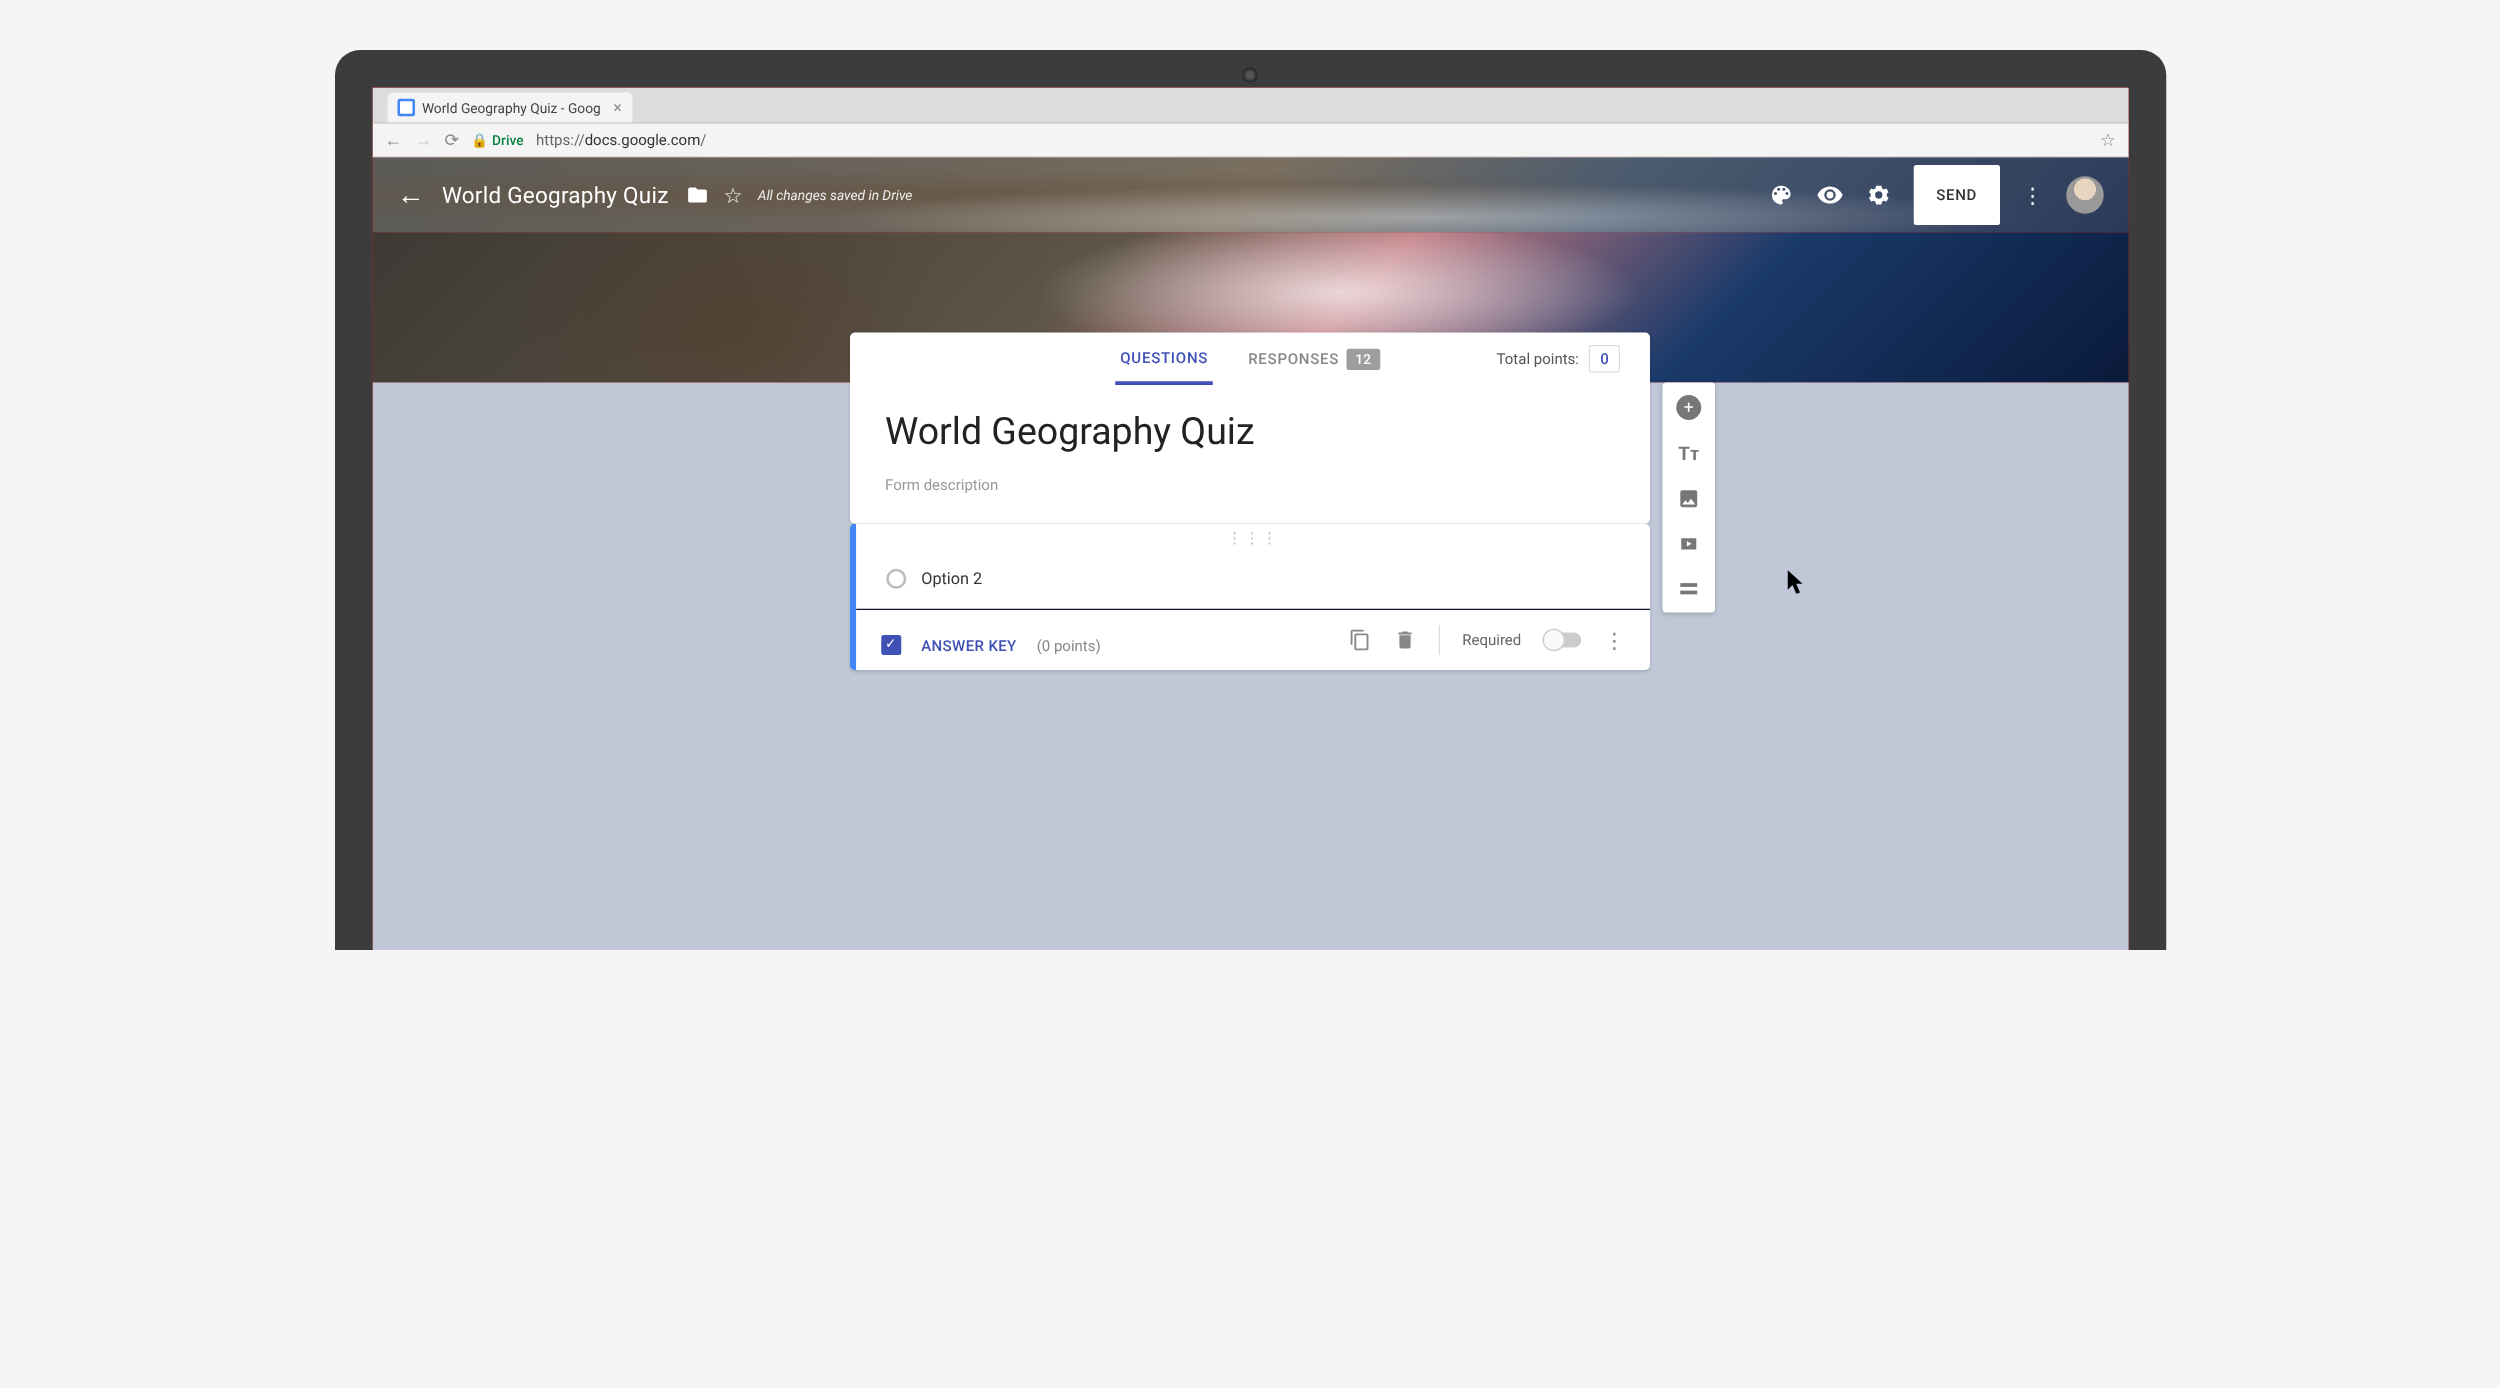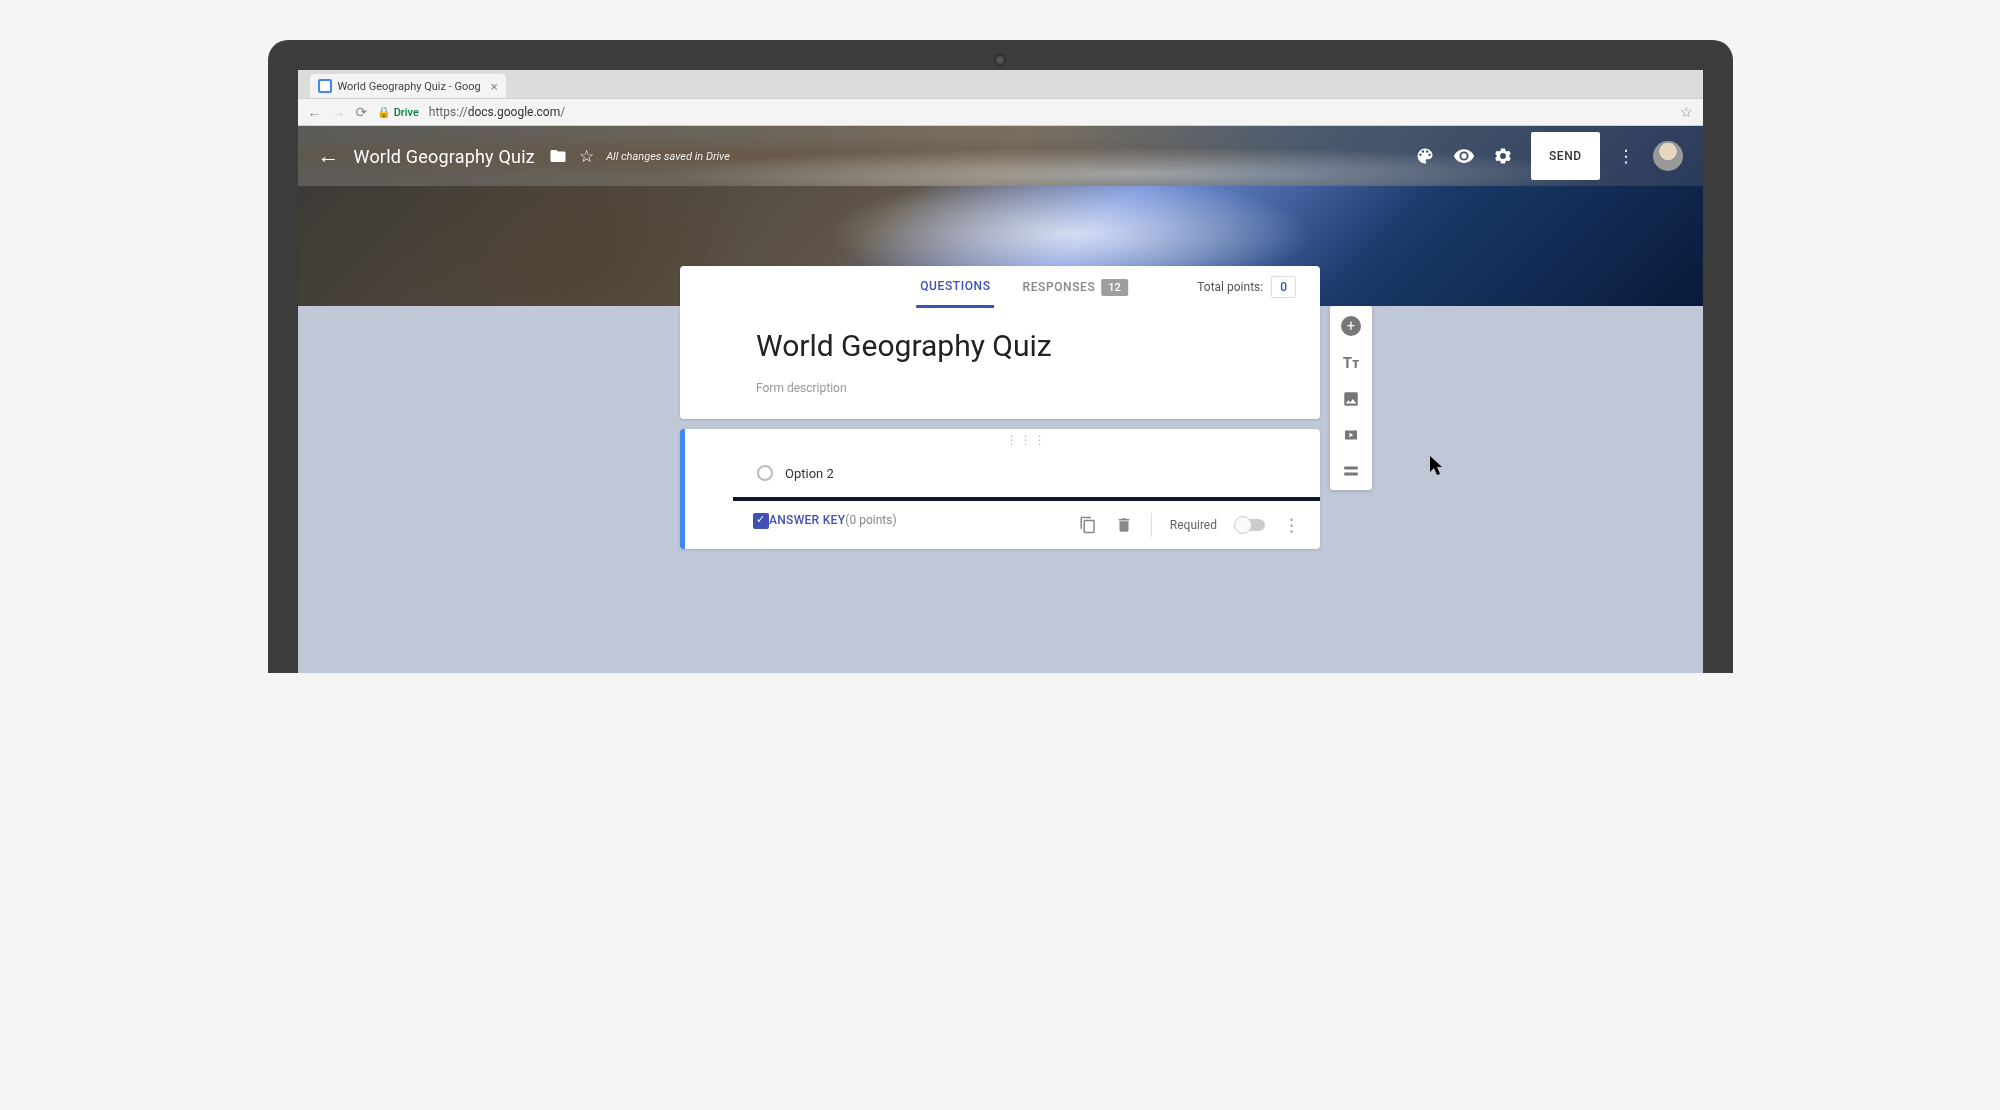--- a/index.html
+++ b/index.html
@@ -12,22 +12,22 @@
   padding: 30px 30px 0 30px;
   position: relative;
 }
 .webcam {
   position: absolute;
   top: 14px; left: 50%; transform: translateX(-50%);
   width: 12px; height: 12px; border-radius: 50%;
   background: radial-gradient(circle, #555 30%, #222 70%);
 }
 .screen {
-  background: #1d4ed8;
-  height: 603px;
+  background: #b91c1c;
+  height: 690px;
   overflow: hidden;
 }
 
 
 .browser-tabs {
   background: #dcdcdc;
   height: 28px;
   display: flex;
   align-items: flex-end;
   padding-left: 12px;
@@ -114,22 +114,21 @@
   position: absolute;
   top: -40px;
   left: 50%;
   transform: translateX(-50%);
   width: 640px;
 }
 .card {
   background: #fff;
   border-radius: 4px;
   box-shadow: 0 1px 3px rgba(0,0,0,0.15);
-  margin-bottom: 10px;
-  padding-left: 48px;
+  margin-bottom: 0;
 }
 
 
 .tabs-row {
   display:flex; align-items:center;
   height: 42px;
   padding: 0 24px;
   position:relative;
 }
 .tabs-center { position:absolute; left:50%; transform:translateX(-50%); display:flex; gap:24px; align-items:center; height:100%; }
@@ -154,21 +153,21 @@
 .radio-ic::after { content:''; position:absolute; inset:2px; background:#666; border-radius:50%; }
 .dd-caret { margin-left:auto; color:#999; font-size:10px; }
 
 .options { padding: 10px 24px 8px; }
 .opt-row { display:flex; align-items:center; gap:12px; font-size:13px; color:#333; padding:8px 0; }
 .opt-radio { width:16px; height:16px; border:2px solid #bbb; border-radius:50%; }
 .opt-gray { color:#888; }
 .or-txt { color:#888; }
 .add-other { color:#3f51b5; font-weight:500; font-size:12px; }
 
-.qfooter { border-top:4px solid #0f172a; padding:12px 20px; display:flex; align-items:flex-start; }
+.qfooter { border-top:1px solid #0f172a; padding:12px 20px; display:flex; align-items:flex-end; gap:16px; }
 .check-ic { width:16px; height:16px; background:#3f51b5; border-radius:2px; position:relative; }
 .check-ic::after { content:'✓'; position:absolute; color:#fff; font-size:11px; left:3px; top:0; }
 .answer-key { color:#3f51b5; font-size:12px; font-weight:500; letter-spacing:0.3px; }
 .pts-txt { color:#888; font-size:12px; }
 .footer-right { margin-left:auto; display:flex; align-items:center; gap:18px; }
 .tool-ic { color:#888; font-size:17px; }
 .divider-v { width:1px; height:24px; background:#ddd; }
 .req-label { font-size:12px; color:#666; }
 .toggle { width:30px; height:12px; background:#ccc; border-radius:10px; position:relative; }
 .toggle::after { content:''; position:absolute; width:16px; height:16px; background:#fafafa; border:1px solid #ccc; border-radius:50%; left:-1px; top:-3px; }

